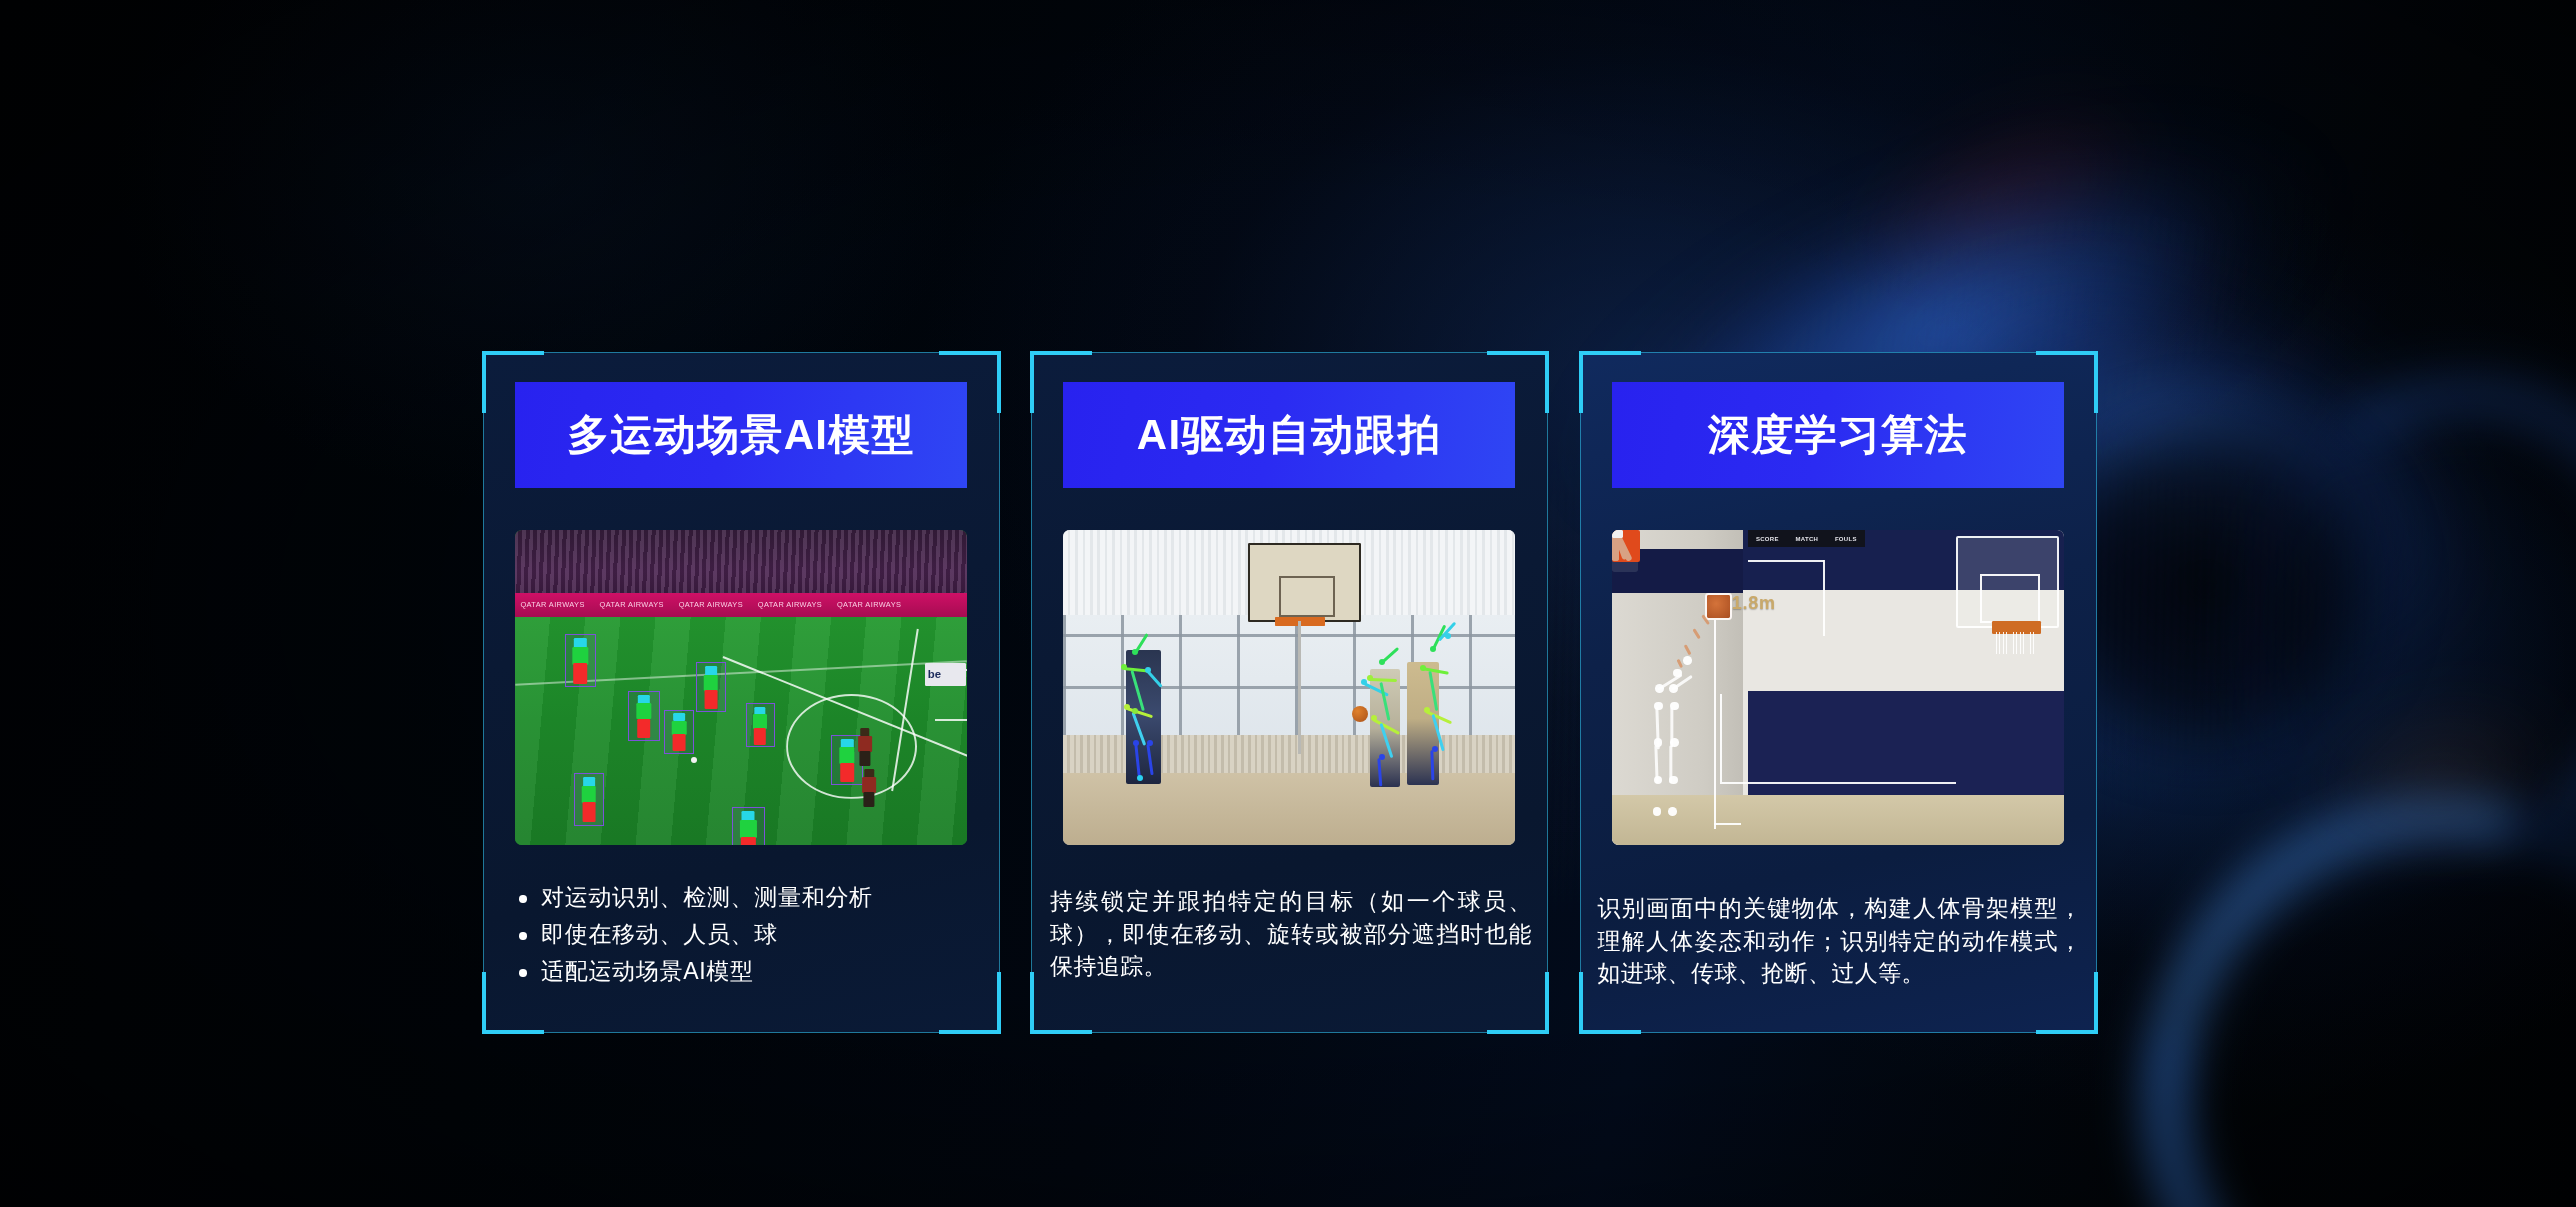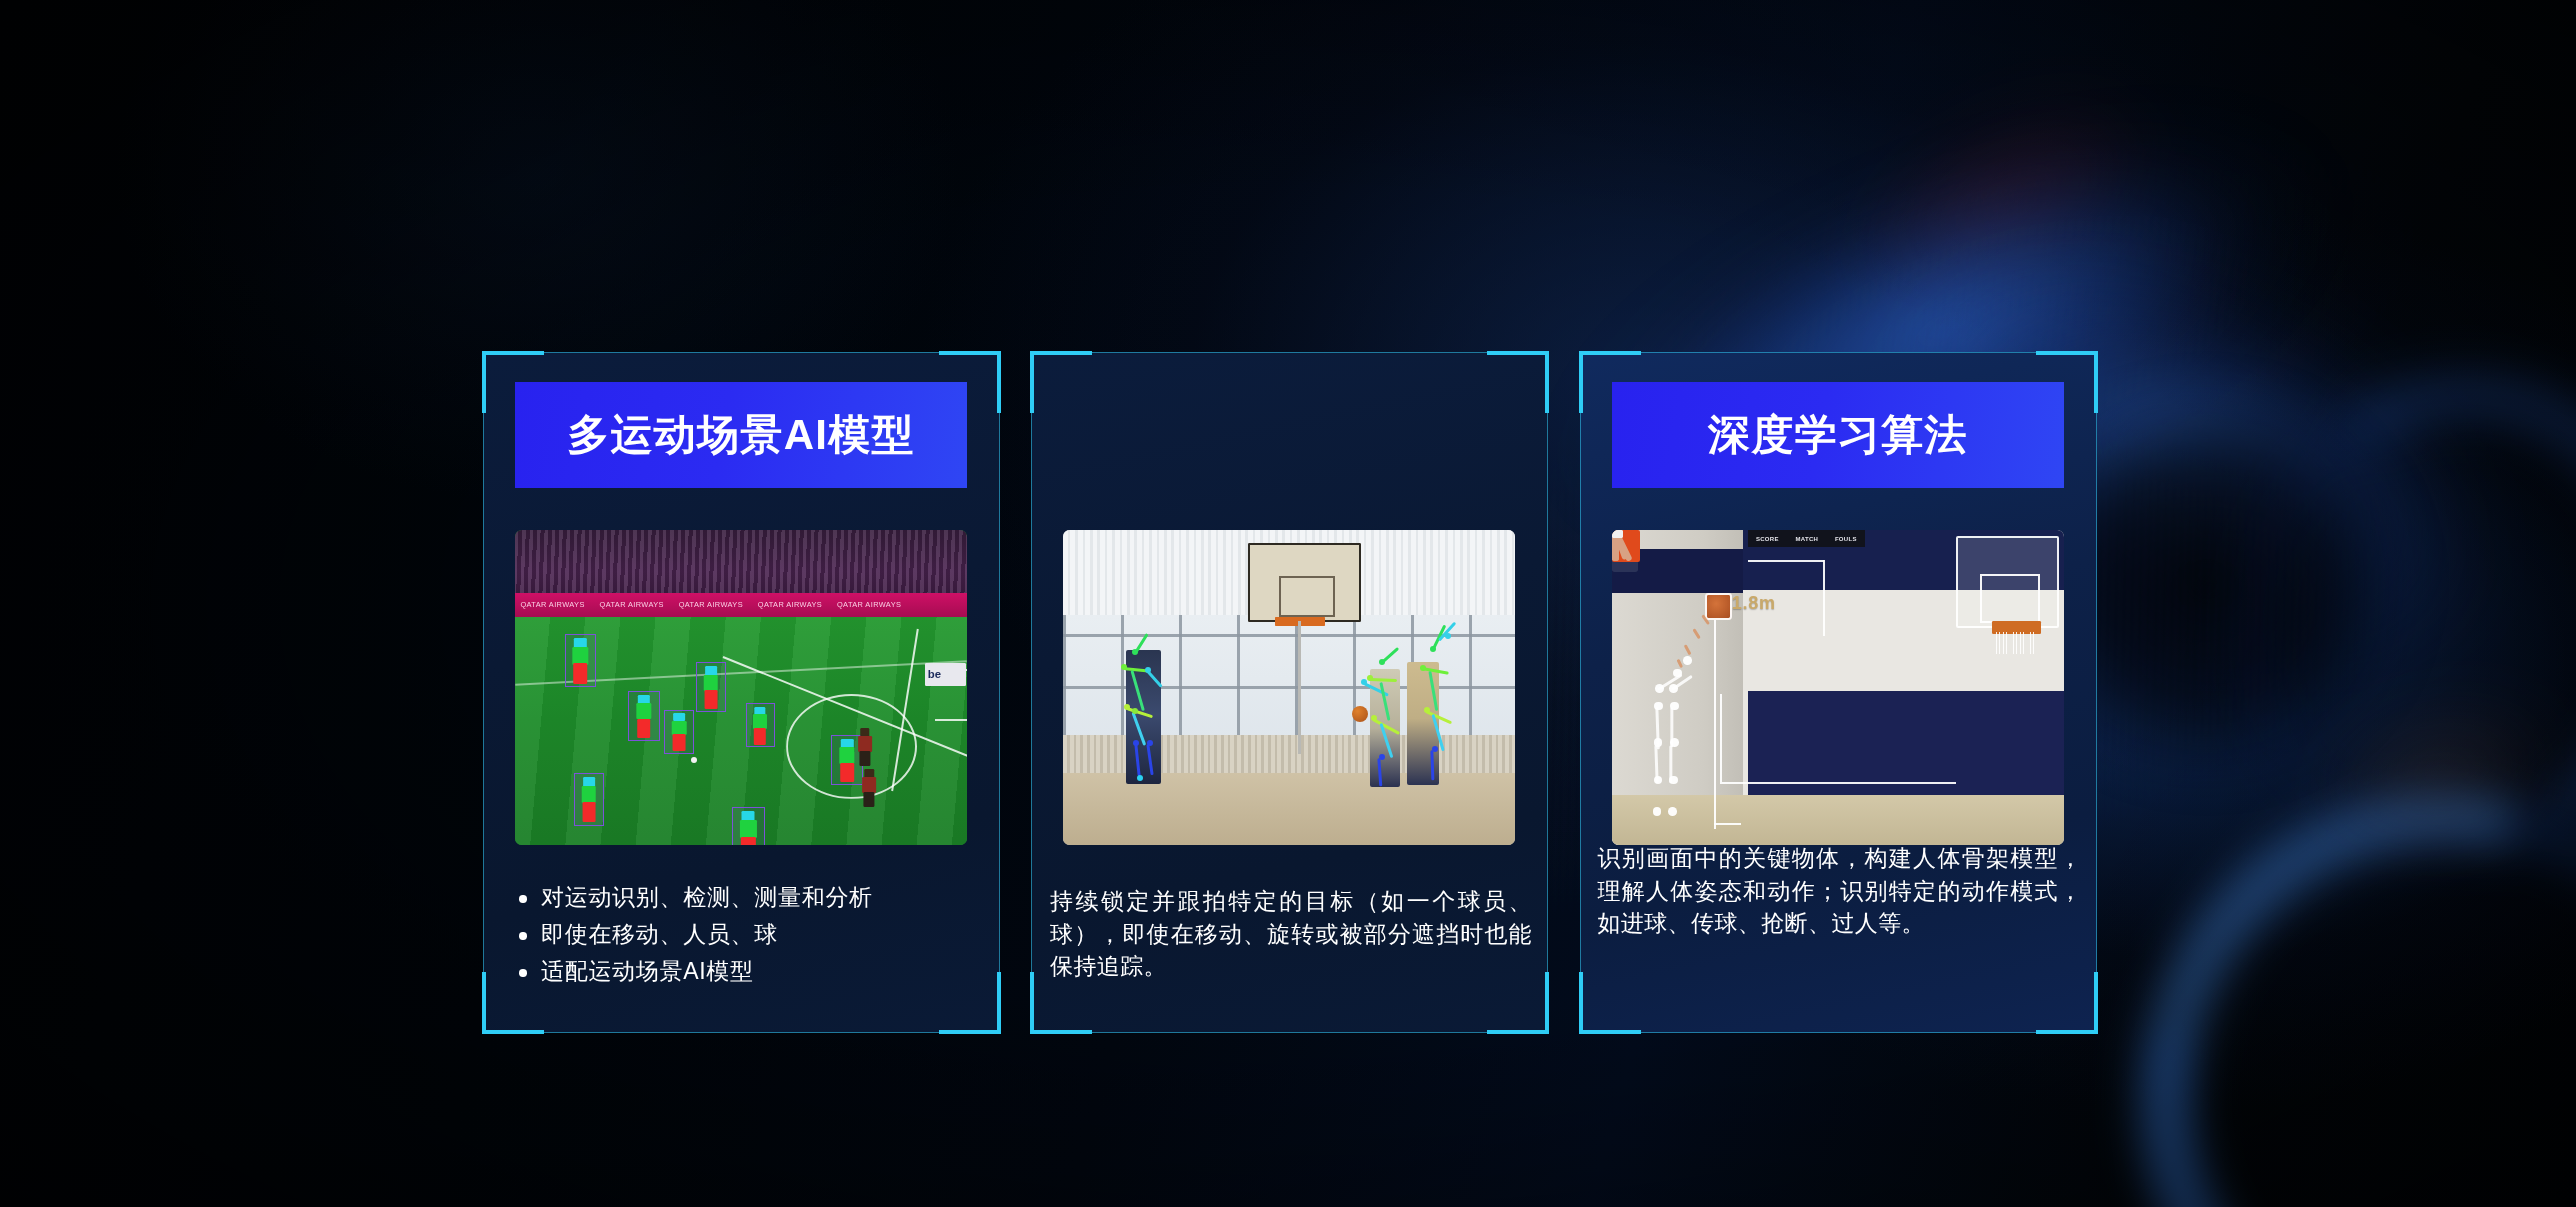--- a/index.html
+++ b/index.html
@@ -249,21 +249,21 @@
     padding-left:31px;margin-bottom:6.7px;letter-spacing:0.7px;font-weight:400;
   }
   ul.bullets li::before{
     content:"";position:absolute;left:9.4px;top:13.4px;width:7.4px;height:7.4px;border-radius:50%;background:#fff;
   }
   .para{
     color:#ffffff;font-size:23px;line-height:1.42;letter-spacing:0.4px;margin:0;
     text-align:justify;font-weight:400;
   }
   .card.c2 .card-text{top:533px;left:19px;right:16px;}
-  .card.c3 .card-text{top:490px;left:17.4px;right:14.8px;}
+  .card.c3 .card-text{top:540px;left:17.4px;right:14.8px;}
 </style>
 </head>
 <body>
 
 <div id="stage">
 
   <div class="bg-layer bg-base"></div>
   <div class="bg-layer">
     <div class="warm-a"></div>
     <div class="swoop-a"></div>
@@ -408,20 +408,23 @@
         </div>
       <div class="bracket bl">
           <i class="h"></i>
           <i class="v"></i>
         </div>
       <div class="bracket br">
           <i class="h"></i>
           <i class="v"></i>
         </div>
 
+      <div class="title-banner">
+        <div class="t">AI驱动自动跟拍</div>
+      </div>
 
       <div class="media">
         <div class="media-inner">
           <div class="gym"></div>
           <div class="gymwall"></div>
           <div class="windows"></div>
           <div class="radiator"></div>
           <div class="floor"></div>
           <div class="backboard">
               <div class="sq"></div>

